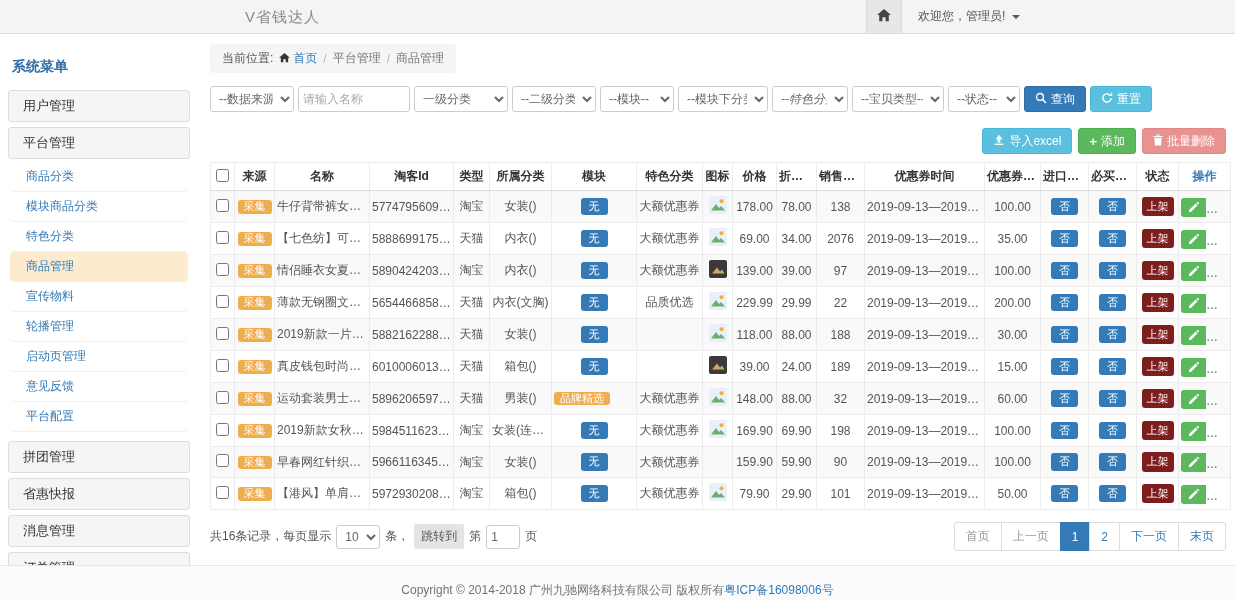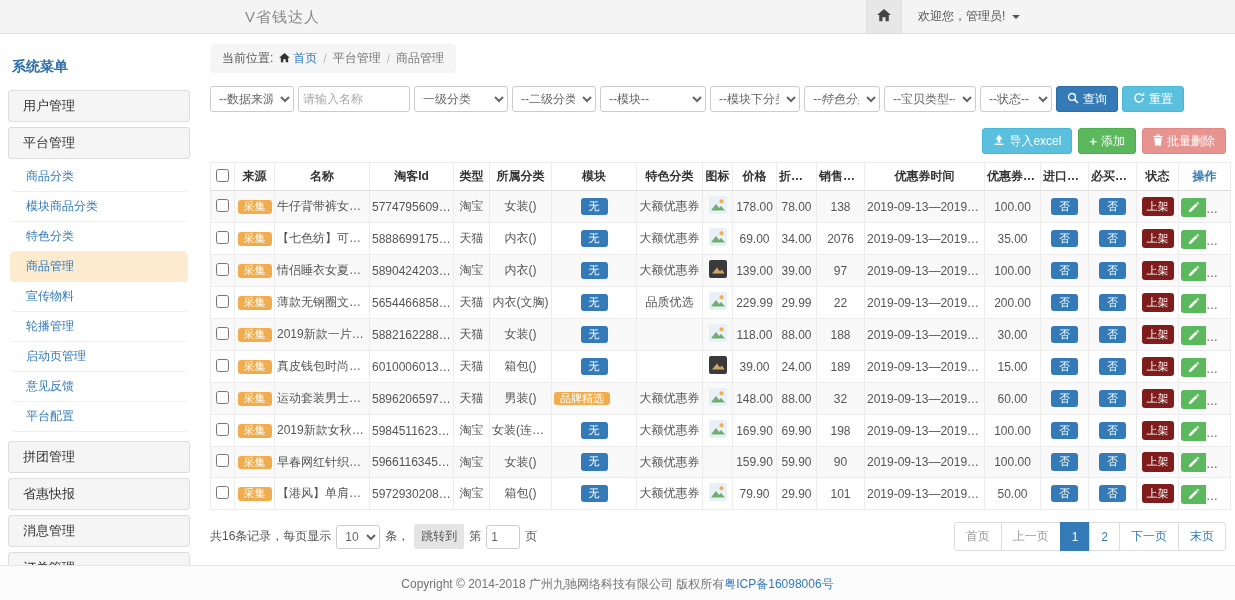--- a/index.html
+++ b/index.html
@@ -70,21 +70,21 @@
   .pager-buttons { margin-left:auto; display:flex; }
   .pg-btn { border:1px solid #ddd; padding:5px 11px; color:#337ab7; background:#fff; font-size:12px;
             margin-left:-1px; cursor:pointer; }
   .pg-btn:first-child { border-radius:3px 0 0 3px; }
   .pg-btn:last-child { border-radius:0 3px 3px 0; }
   .pg-btn.active { background:#337ab7; border-color:#337ab7; color:#fff; }
   .pg-btn.muted { color:#999; }
   
   .footer { position:absolute; left:0; right:0; bottom:0; height:35px; background:#fbfbfb;
             border-top:1px solid #e7e7e7; text-align:center; font-size:12px; color:#737373;
-            padding-top:10px; z-index:10; }
+            padding-top:16px; z-index:10; }
   .icp { color:#337ab7; cursor:pointer; text-decoration:none; }
   input[type=checkbox] { width:13px; height:13px; }
 </style>
 </head>
 <body>
 
 <div class="topbar">
   <span class="brand">V省钱达人</span>
   <div class="top-right">
     <div class="home-box">
@@ -141,21 +141,21 @@
     <span class="crumb-sep">/</span>
     <span class="crumb-muted">商品管理</span>
   </div>
 
   <div class="filters" id="filter-bar">
 
     <select class="ctl" style="width: 84px;"><option>--数据来源--</option></select>
       <input class="ctl" placeholder="请输入名称" style="width: 112px;">
       <select class="ctl" style="width: 94px;"><option>一级分类</option></select>
       <select class="ctl" style="width: 84px;"><option>--二级分类--</option></select>
-      <select class="ctl" style="width: 106px;"><option>--模块--</option></select>
+      <select class="ctl" style="width: 74px;"><option>--模块--</option></select>
       <select class="ctl" style="width: 90px;"><option>--模块下分类--</option></select>
       <select class="ctl" style="width: 76px; font-style: italic;"><option>--特色分类--</option></select>
       <select class="ctl" style="width: 92px;"><option>--宝贝类型--</option></select>
       <select class="ctl" style="width: 72px;"><option>--状态--</option></select>
       <button class="btn btn-primary">
       <span>
         <svg width="12" height="12" viewBox="0 0 14 14">
             <circle cx="5.8" cy="5.8" r="4" fill="none" stroke="#fff" stroke-width="1.6"></circle>
             <line x1="8.9" y1="8.9" x2="12.8" y2="12.8" stroke="#fff" stroke-width="1.8"></line>
           </svg>

